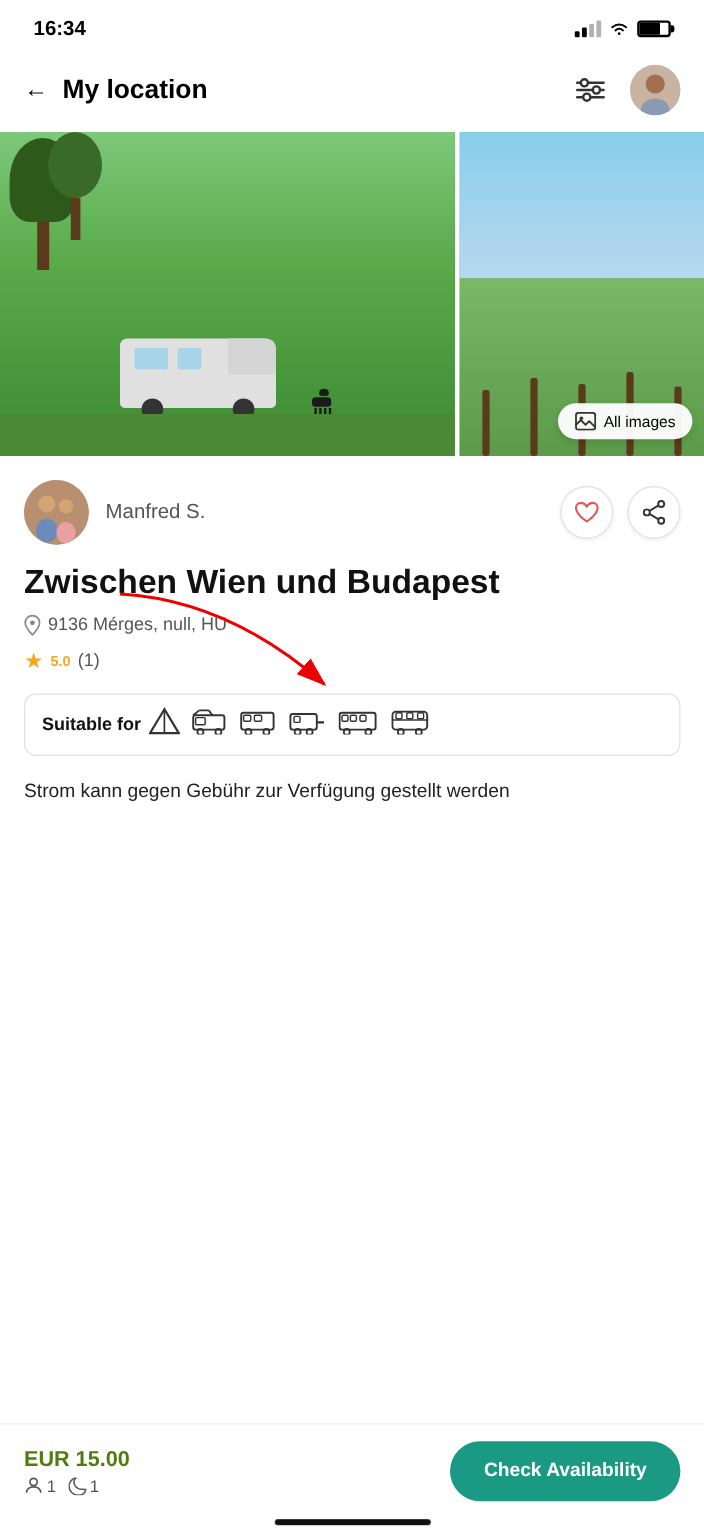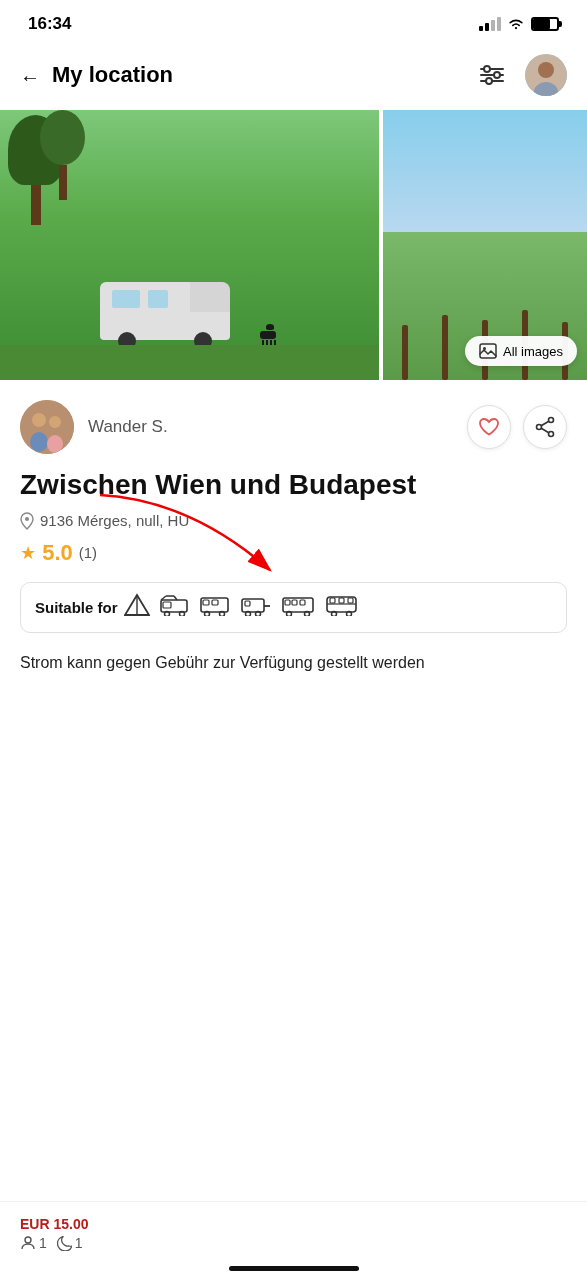--- a/index.html
+++ b/index.html
@@ -235,21 +235,21 @@
       display: flex;
       align-items: center;
       gap: 6px;
       margin-bottom: 16px;
     }
     .star-icon {
       color: #f5a623;
       font-size: 18px;
     }
     .rating-number {
-      font-size: 22px;
+      font-size: 12px;
       font-weight: 600;
       color: #f5a623;
     }
     .rating-count {
       font-size: 15px;
       color: #555;
     }
 
     
     .suitable-row {
@@ -297,23 +297,23 @@
       display: flex;
       align-items: center;
       justify-content: space-between;
     }
     .price-section {
       display: flex;
       flex-direction: column;
       gap: 3px;
     }
     .price-amount {
-      font-size: 14px;
+      font-size: 18px;
       font-weight: 700;
-      color: #b91c1c;
+      color: #4d7c0f;
     }
     .price-details {
       display: flex;
       align-items: center;
       gap: 10px;
       color: #555;
       font-size: 14px;
     }
     .price-detail-item {
       display: flex;
@@ -471,21 +471,21 @@
       <div class="host-avatar">
         <svg width="54" height="54" viewBox="0 0 54 54">
           <circle cx="27" cy="27" r="27" fill="#b89070"></circle>
 
           <circle cx="19" cy="20" r="7" fill="#d4a574"></circle>
           <ellipse cx="19" cy="42" rx="9" ry="10" fill="#6b8cba"></ellipse>
           <circle cx="35" cy="22" r="6" fill="#d4a574"></circle>
           <ellipse cx="35" cy="44" rx="8" ry="9" fill="#e8a0a0"></ellipse>
         </svg>
       </div>
-      <span class="host-name">Wander S.</span>
+      <span class="host-name">Manfred S.</span>
     </div>
     <div class="host-actions">
       <div class="action-btn">
         <svg width="22" height="20" viewBox="0 0 22 20" fill="none" xmlns="http://www.w3.org/2000/svg">
           <path d="M11 17.5 C11 17.5 2 12 2 6 C2 3.8 3.8 2 6 2 C8 2 10 3.5 11 5 C12 3.5 14 2 16 2 C18.2 2 20 3.8 20 6 C20 12 11 17.5 11 17.5Z" stroke="#e05a5a" stroke-width="1.8" fill="none"></path>
         </svg>
       </div>
       <div class="action-btn">
         <svg width="22" height="22" viewBox="0 0 22 22" fill="none" xmlns="http://www.w3.org/2000/svg">
           <circle cx="17" cy="4" r="2.5" stroke="#333" stroke-width="1.6" fill="none"></circle>
@@ -614,15 +614,16 @@
         <span>1</span>
       </div>
       <div class="price-detail-item">
         <svg width="15" height="15" viewBox="0 0 15 15" fill="none">
           <path d="M12 10 C9.5 10.5 6 9 5 6 C4.2 3.8 5 1.5 6.5 0.5 C3 1 0.5 4 0.5 7.5 C0.5 11.6 3.9 15 8 15 C11.2 15 13.9 13 14.8 10.2 C14 10.5 13 10.3 12 10Z" stroke="#555" stroke-width="1.3" fill="none"></path>
         </svg>
         <span>1</span>
       </div>
     </div>
   </div>
+  <button class="check-availability-btn">Check Availability</button>
 </div>
 
 <div class="home-indicator"></div>
 
 </body></html>

